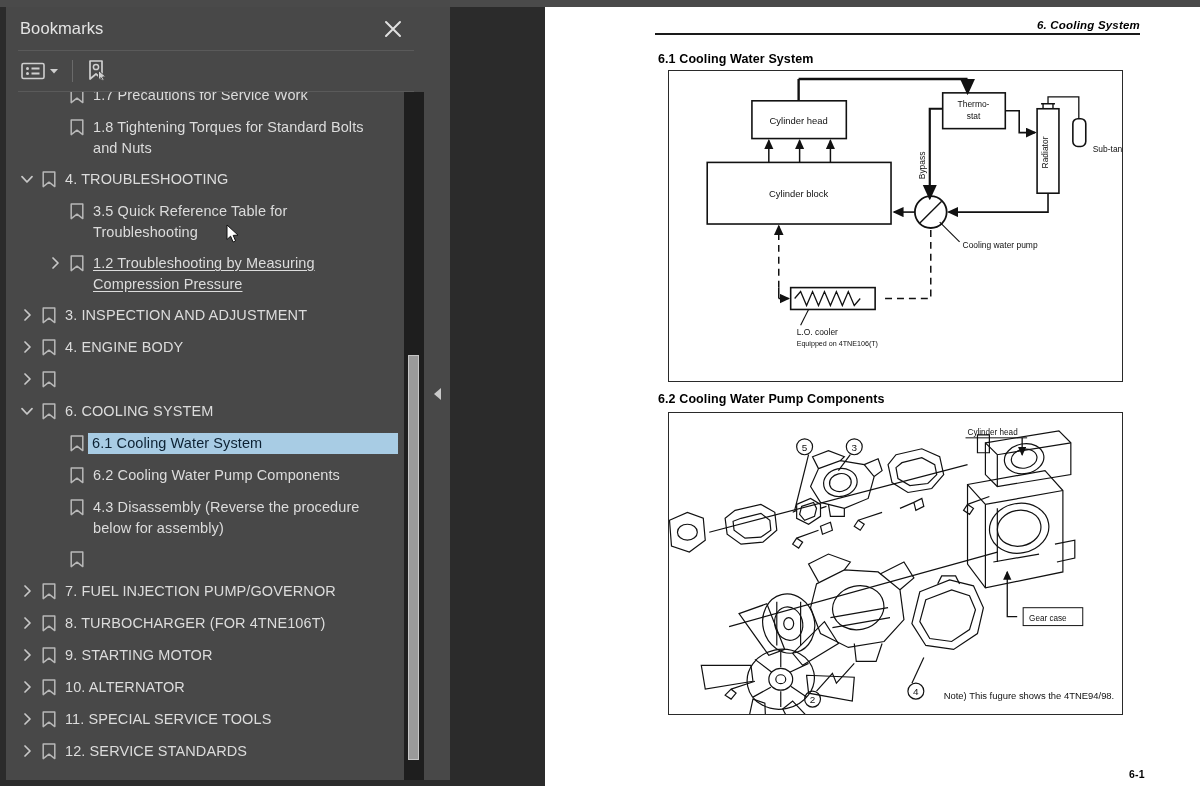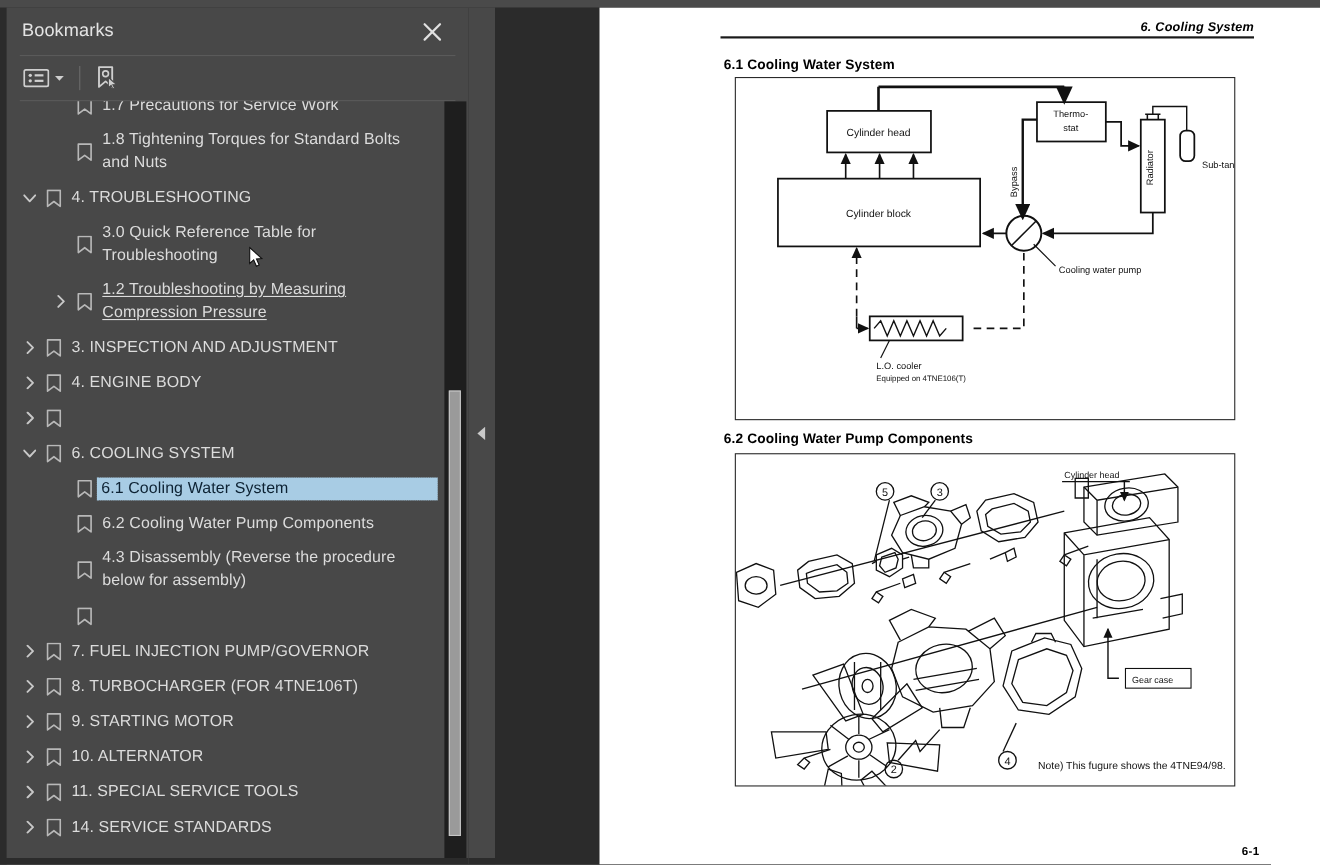--- a/index.html
+++ b/index.html
@@ -60,21 +60,21 @@
   .bm-treewrap {
     position: relative; flex: 1 1 auto; overflow: hidden;
     padding-top: 0px;
   }
   .bm-tree {
     position: absolute; left: 0; top: 0; right: 22px; bottom: 0;
     overflow: hidden;
   }
   .bm-row {
     position: relative;
-    display: flex; align-items: center;
+    display: flex; align-items: flex-start;
     min-height: 32px;
     padding: 5px 6px 5px 0;
     cursor: pointer;
   }
   .bm-row .twisty {
     flex: 0 0 22px; width: 22px; height: 20px;
     display: flex; align-items: center; justify-content: center;
     cursor: pointer;
   }
   .bm-row .bmicon {
@@ -239,21 +239,21 @@
             </span>
             <span class="lbl">4.  TROUBLESHOOTING</span>
           </div>
           <div class="bm-row lvl1">
             <span class="twisty"></span>
             <span class="bmicon">
               <svg width="14" height="17" viewBox="0 0 14 17" aria-hidden="true">
                 <path d="M1.2,1 L12.8,1 L12.8,15.6 L7,11.2 L1.2,15.6 Z" fill="none" stroke="#b8b8b8" stroke-width="1.5" stroke-linejoin="round"></path>
               </svg>
             </span>
-            <span class="lbl">3.0 Quick Reference Table for Troubleshooting</span>
+            <span class="lbl">3.5 Quick Reference Table for Troubleshooting</span>
           </div>
           <div class="bm-row lvl1 hovered">
             <span class="twisty">
               <svg width="9" height="12" viewBox="0 0 9 12" aria-hidden="true">
                 <path d="M2,1 L7,6 L2,11" fill="none" stroke="#c8c8c8" stroke-width="1.7" stroke-linecap="round" stroke-linejoin="round"></path>
               </svg>
             </span>
             <span class="bmicon">
               <svg width="14" height="17" viewBox="0 0 14 17" aria-hidden="true">
                 <path d="M1.2,1 L12.8,1 L12.8,15.6 L7,11.2 L1.2,15.6 Z" fill="none" stroke="#b8b8b8" stroke-width="1.5" stroke-linejoin="round"></path>
@@ -416,21 +416,21 @@
             <span class="twisty">
               <svg width="9" height="12" viewBox="0 0 9 12" aria-hidden="true">
                 <path d="M2,1 L7,6 L2,11" fill="none" stroke="#c8c8c8" stroke-width="1.7" stroke-linecap="round" stroke-linejoin="round"></path>
               </svg>
             </span>
             <span class="bmicon">
               <svg width="14" height="17" viewBox="0 0 14 17" aria-hidden="true">
                 <path d="M1.2,1 L12.8,1 L12.8,15.6 L7,11.2 L1.2,15.6 Z" fill="none" stroke="#b8b8b8" stroke-width="1.5" stroke-linejoin="round"></path>
               </svg>
             </span>
-            <span class="lbl">14.  SERVICE STANDARDS</span>
+            <span class="lbl">12.  SERVICE STANDARDS</span>
           </div>
         </div>
 
       <div class="bm-scroll">
         <div class="bm-thumb" id="thumb" style="top: 263px; height: 405px;"></div>
       </div>
     </div>
   </div>
 
   <div class="cursor-arrow">

